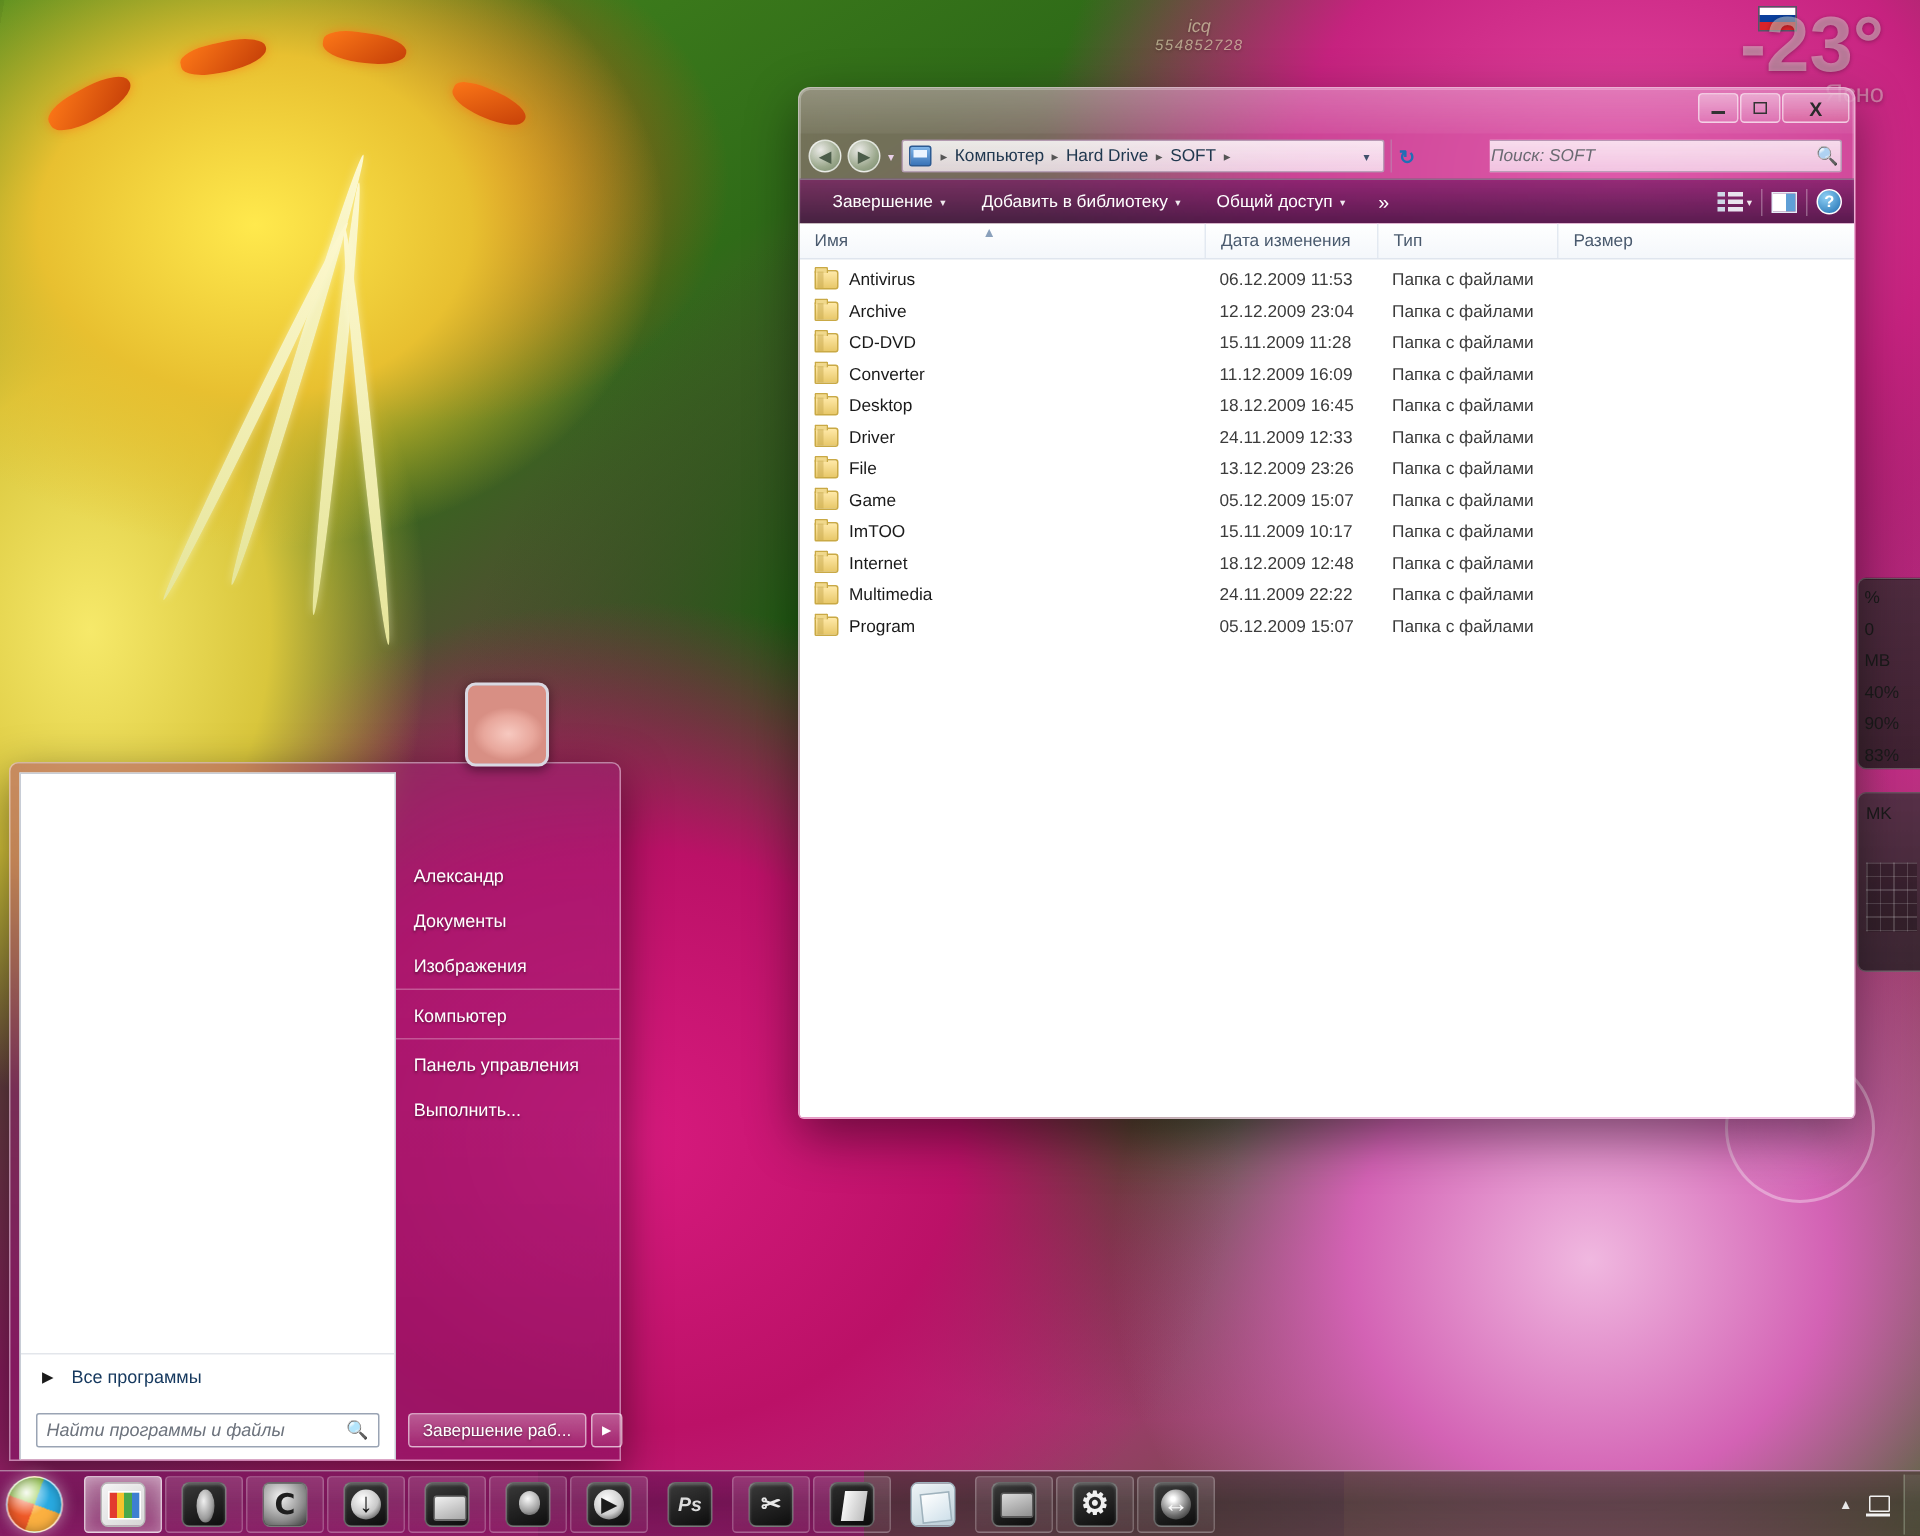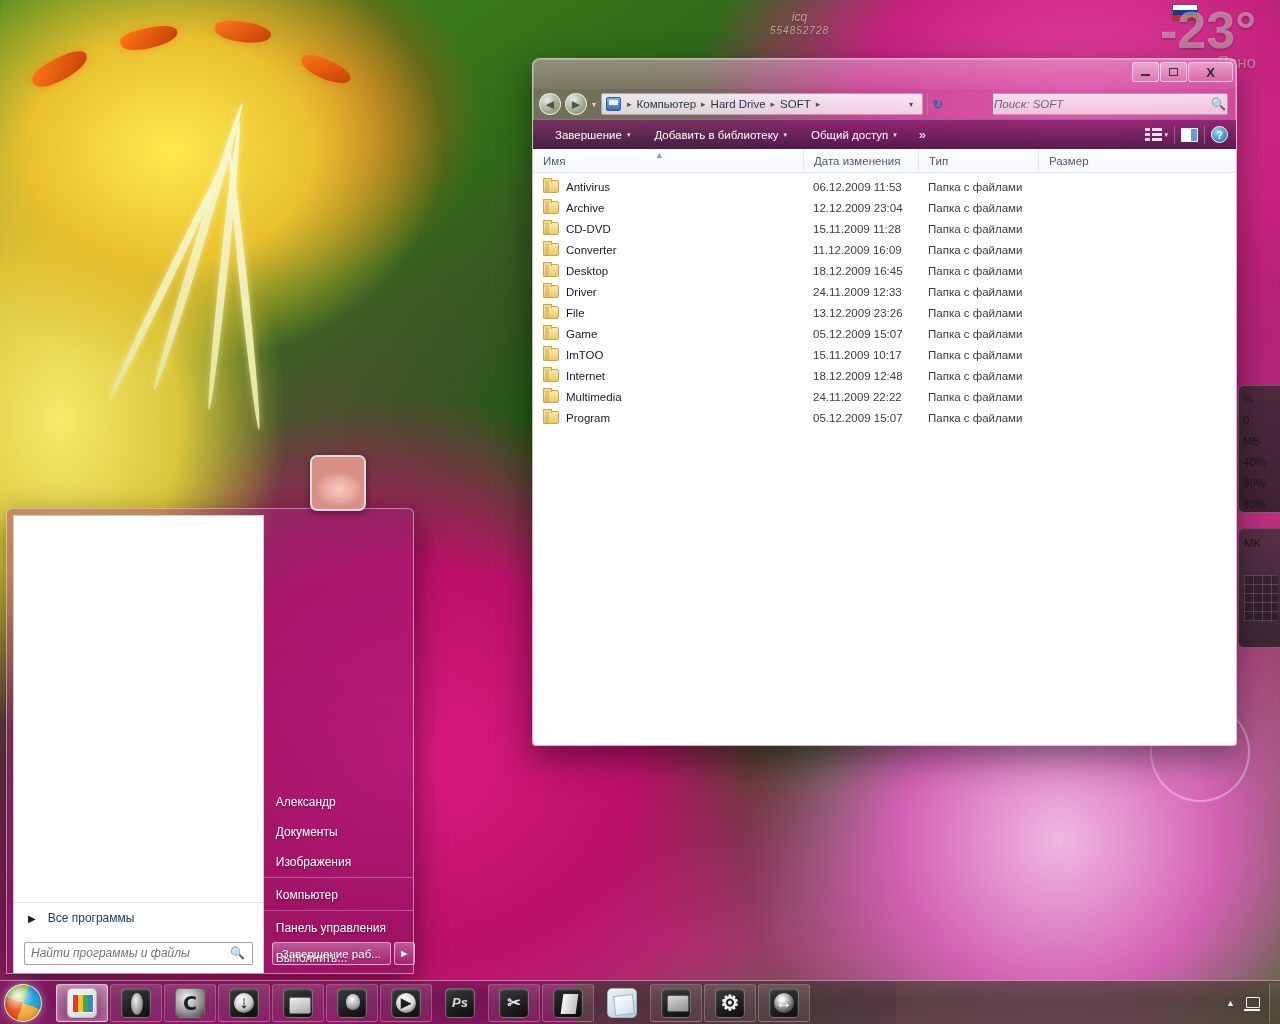--- a/index.html
+++ b/index.html
@@ -344,21 +344,20 @@
     display: flex; align-items: center; justify-content: space-between;
     padding: 0 6px;
     font-size: 12px; font-style: italic; color: #6d737d;
   }
   #sm-search .mag { color: #2f5fa5; font-style: normal; }
 
   #sm-right {
     width: 150px; padding: 60px 0 0 0;
     display: flex; flex-direction: column;
     position: relative;
-    justify-content: flex-end;
   }
   .sm-link {
     padding: 8px 0 8px 12px;
     color: #ffffff; font-size: 12px;
     text-shadow: 0 1px 2px rgba(0,0,0,.45);
     white-space: nowrap;
   }
   .sm-link.sep-after { border-bottom: 1px solid rgba(255,255,255,.28); margin-bottom: 2px; }
   #sm-avatar {
     position: absolute; left: 46px; top: -54px;

